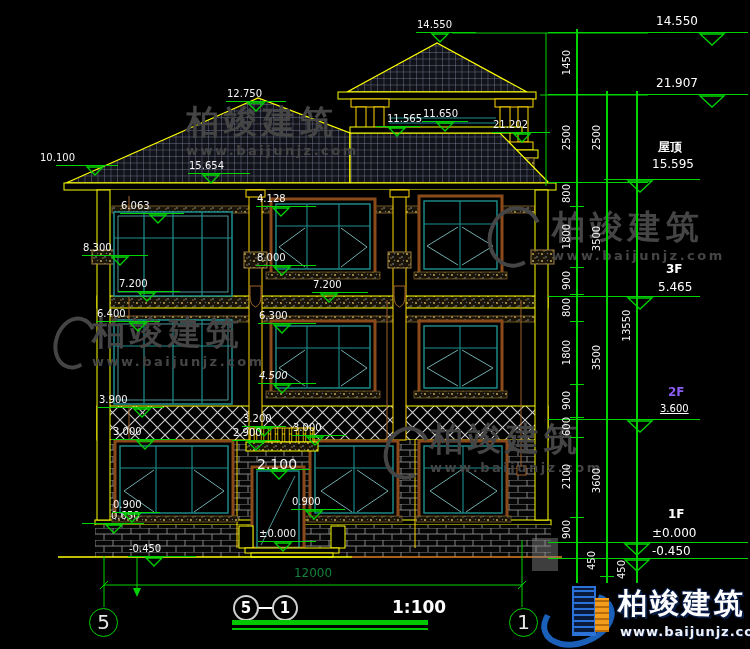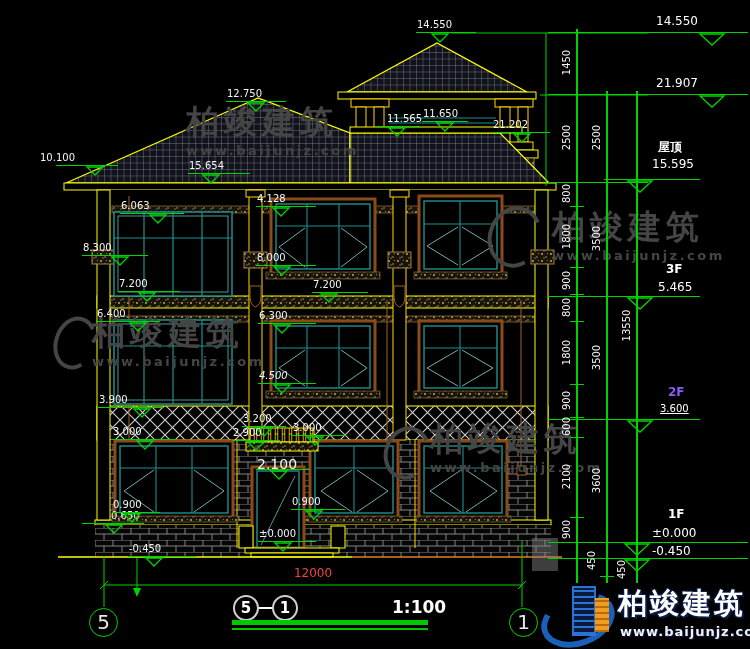--- a/index.html
+++ b/index.html
@@ -455,21 +455,21 @@
       <div style="position: absolute; left: 570px; top: 474.5px; width: 52px; text-align: center; transform: rotate(-90deg); font-size: 10px; color: rgb(245, 245, 245);">3600</div>
       <div style="position: absolute; left: 595px; top: 564px; width: 52px; text-align: center; transform: rotate(-90deg); font-size: 10px; color: rgb(245, 245, 245);">450</div>
       <div style="position: absolute; left: 636px; top: 95px; width: 1.5px; height: 488px; background: rgb(0, 212, 0);"></div>
       <div style="position: absolute; left: 630px; top: 94px; width: 14px; border-top: 1.5px solid rgb(0, 212, 0);"></div>
       <div style="position: absolute; left: 636px; top: 91px; width: 1.5px; height: 9px; background: rgb(0, 212, 0);"></div>
       <div style="position: absolute; left: 630px; top: 558px; width: 14px; border-top: 1.5px solid rgb(0, 212, 0);"></div>
       <div style="position: absolute; left: 636px; top: 555px; width: 1.5px; height: 9px; background: rgb(0, 212, 0);"></div>
       <div style="position: absolute; left: 600px; top: 320px; width: 52px; text-align: center; transform: rotate(-90deg); font-size: 10px; color: rgb(245, 245, 245);">13550</div>
     </div>
 
-  <div class="abs" style="left:283px;top:566px;width:60px;text-align:center;color:#ef4444;font-size:12px;z-index:9;">12000</div>
+  <div class="abs" style="left:283px;top:566px;width:60px;text-align:center;color:#15803d;font-size:12px;z-index:9;">12000</div>
   <div class="axis-bubble" style="left:89px;top:608px;">5</div>
   <div class="axis-bubble" style="left:509px;top:608px;">1</div>
   <div class="circ" style="left:233px;top:595px;">5</div>
   <div class="title-text" style="left:258px;top:597px;font-size:16px;">—</div>
   <div class="circ" style="left:272px;top:595px;">1</div>
   <div class="title-text" style="left:392px;top:597px;font-size:17px;">1:100</div>
   <div class="greenbar" style="left:232px;top:620px;width:196px;height:5px;"></div>
   <div class="greenbar" style="left:232px;top:628px;width:196px;height:2px;"></div>
 
   <div class="logo">

